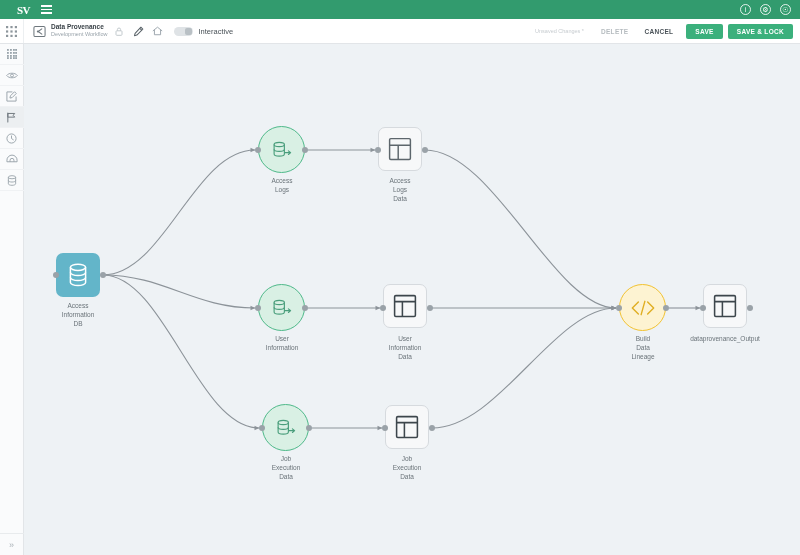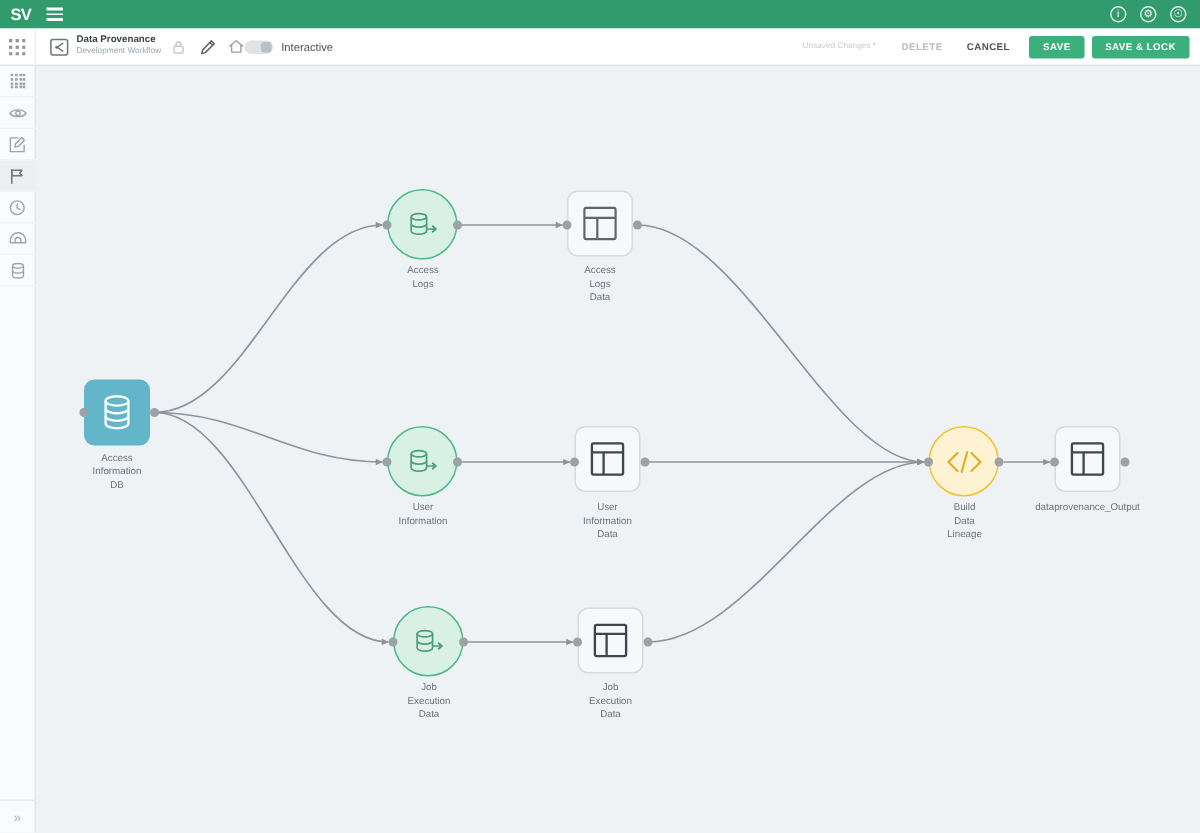--- a/index.html
+++ b/index.html
@@ -14,21 +14,22 @@
   .topbar {
     position: absolute; left: 0; top: 0;
     width: 800px; height: 19px;
     background: #329b6e;
     display: flex; align-items: center;
   }
   .logo {
     width: 26px; padding-left: 7px;
     color: #fff; font-size: 11px; font-weight: bold;
     letter-spacing: -0.5px;
-    font-family: Liberation Sans, sans-serif;
+    font-family: Liberation Serif, serif;
+    margin-left: 10px;
   }
   .hamburger {
     width: 20px; display: flex; flex-direction: column;
     gap: 2px; align-items: center; cursor: pointer;
   }
   .hamburger i { display: block; width: 11px; height: 1.5px; background: #fff; }
   .topbar-right {
     margin-left: auto; display: flex; align-items: center;
     gap: 9px; padding-right: 9px;
   }
@@ -57,21 +58,21 @@
   .apps-grid svg { display:block; }
   .wf-icon { margin-left: 9px; display: flex; align-items: center; }
   .titleblock { margin-left: 5px; line-height: 1.05; }
   .title-main { font-size: 6.5px; font-weight: bold; color: #3a4248; }
   .title-sub  { font-size: 5.5px; color: #9aa4ab; margin-top: 1px; }
   .hdr-icon {
     margin-left: 8px; display: flex; align-items: center;
     justify-content: center; cursor: pointer; color: #9aa4ab;
   }
   .hdr-icon.pencil { color: #5a6369; margin-left: 10px; }
-  .toggle-wrap { display: flex; align-items: flex-end; cursor: pointer; }
+  .toggle-wrap { display: flex; align-items: flex-end; margin-left: 11px; cursor: pointer; }
   .toggle {
     width: 19px; height: 9px; border-radius: 5px;
     background: #dfe3e6; position: relative;
   }
   .toggle::after {
     content: ""; position: absolute; right: 1px; top: 1px;
     width: 7px; height: 7px; border-radius: 2px; background: #b9c0c5;
   }
   .toggle-label { margin-left: 5px; font-size: 7.5px; color: #4a5258; }
 

